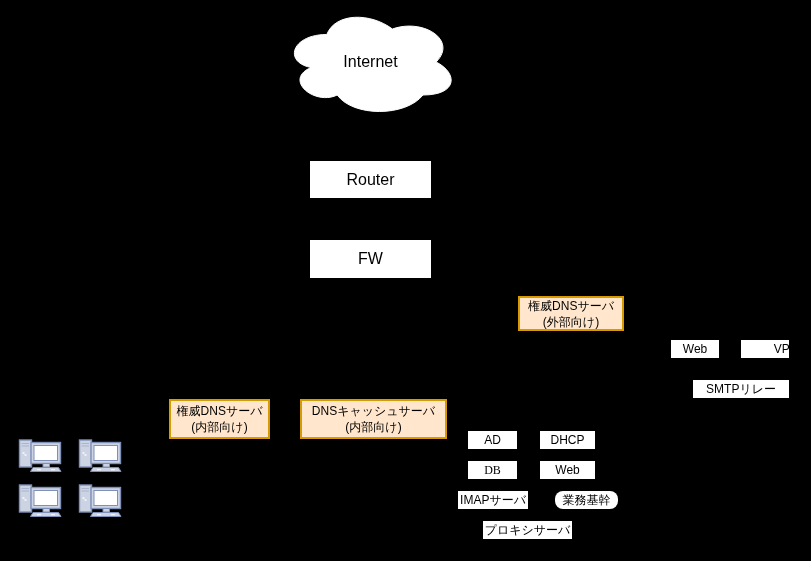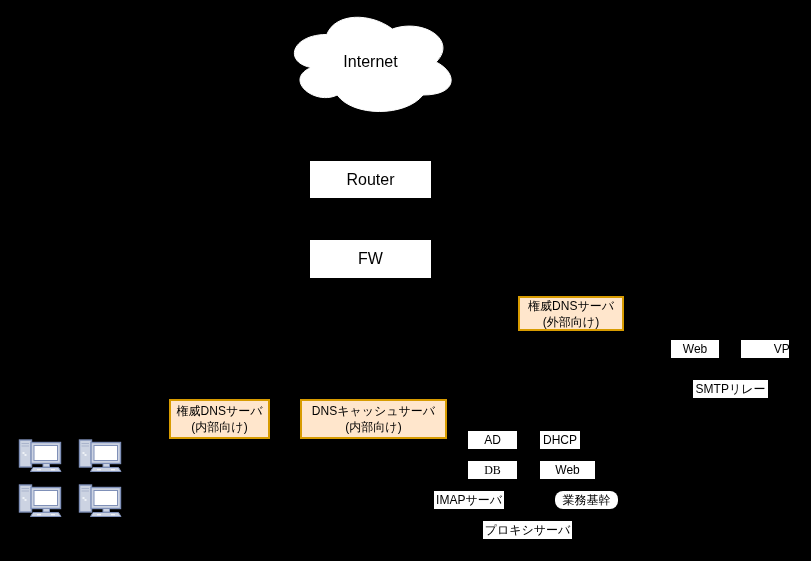--- a/index.html
+++ b/index.html
@@ -96,46 +96,46 @@
     <span>権威DNSサーバ</span>
     <span>(外部向け)</span>
   </div>
 
   <div class="node" style="left:671px;top:340px;width:48px;height:18px;">
     <span>Web</span>
   </div>
   <div class="node" style="left:741px;top:340px;width:48px;height:18px;padding-left:42px;">
     <span>VPN</span>
   </div>
-  <div class="node" style="left:693px;top:380px;width:75px;height:18px;">
+  <div class="node" style="left:693px;top:380px;width:96px;height:18px;">
     <span>SMTPリレー</span>
   </div>
 
   <div class="node dns" style="left:169px;top:399px;width:101px;height:40px;">
     <span>権威DNSサーバ</span>
     <span>(内部向け)</span>
   </div>
   <div class="node dns" style="left:300px;top:399px;width:147px;height:40px;">
     <span>DNSキャッシュサーバ</span>
     <span>(内部向け)</span>
   </div>
 
   <div class="node" style="left:468px;top:431px;width:49px;height:18px;">
     <span>AD</span>
   </div>
-  <div class="node" style="left:540px;top:431px;width:40px;height:18px;">
+  <div class="node" style="left:540px;top:431px;width:55px;height:18px;">
     <span>DHCP</span>
   </div>
   <div class="node" style="left:468px;top:461px;width:49px;height:18px;font-family:Liberation Serif, serif;">
     <span>DB</span>
   </div>
   <div class="node" style="left:540px;top:461px;width:55px;height:18px;">
     <span>Web</span>
   </div>
-  <div class="node" style="left:434px;top:491px;width:70px;height:18px;">
+  <div class="node" style="left:458px;top:491px;width:70px;height:18px;">
     <span>IMAPサーバ</span>
   </div>
   <div class="node" style="left:555px;top:491px;width:63px;height:18px;border-radius:8px;">
     <span>業務基幹</span>
   </div>
   <div class="node" style="left:483px;top:521px;width:89px;height:18px;">
     <span>プロキシサーバ</span>
   </div>
 
   <svg class="pc" style="left:18px;top:438px;" viewBox="0 0 44 34">

